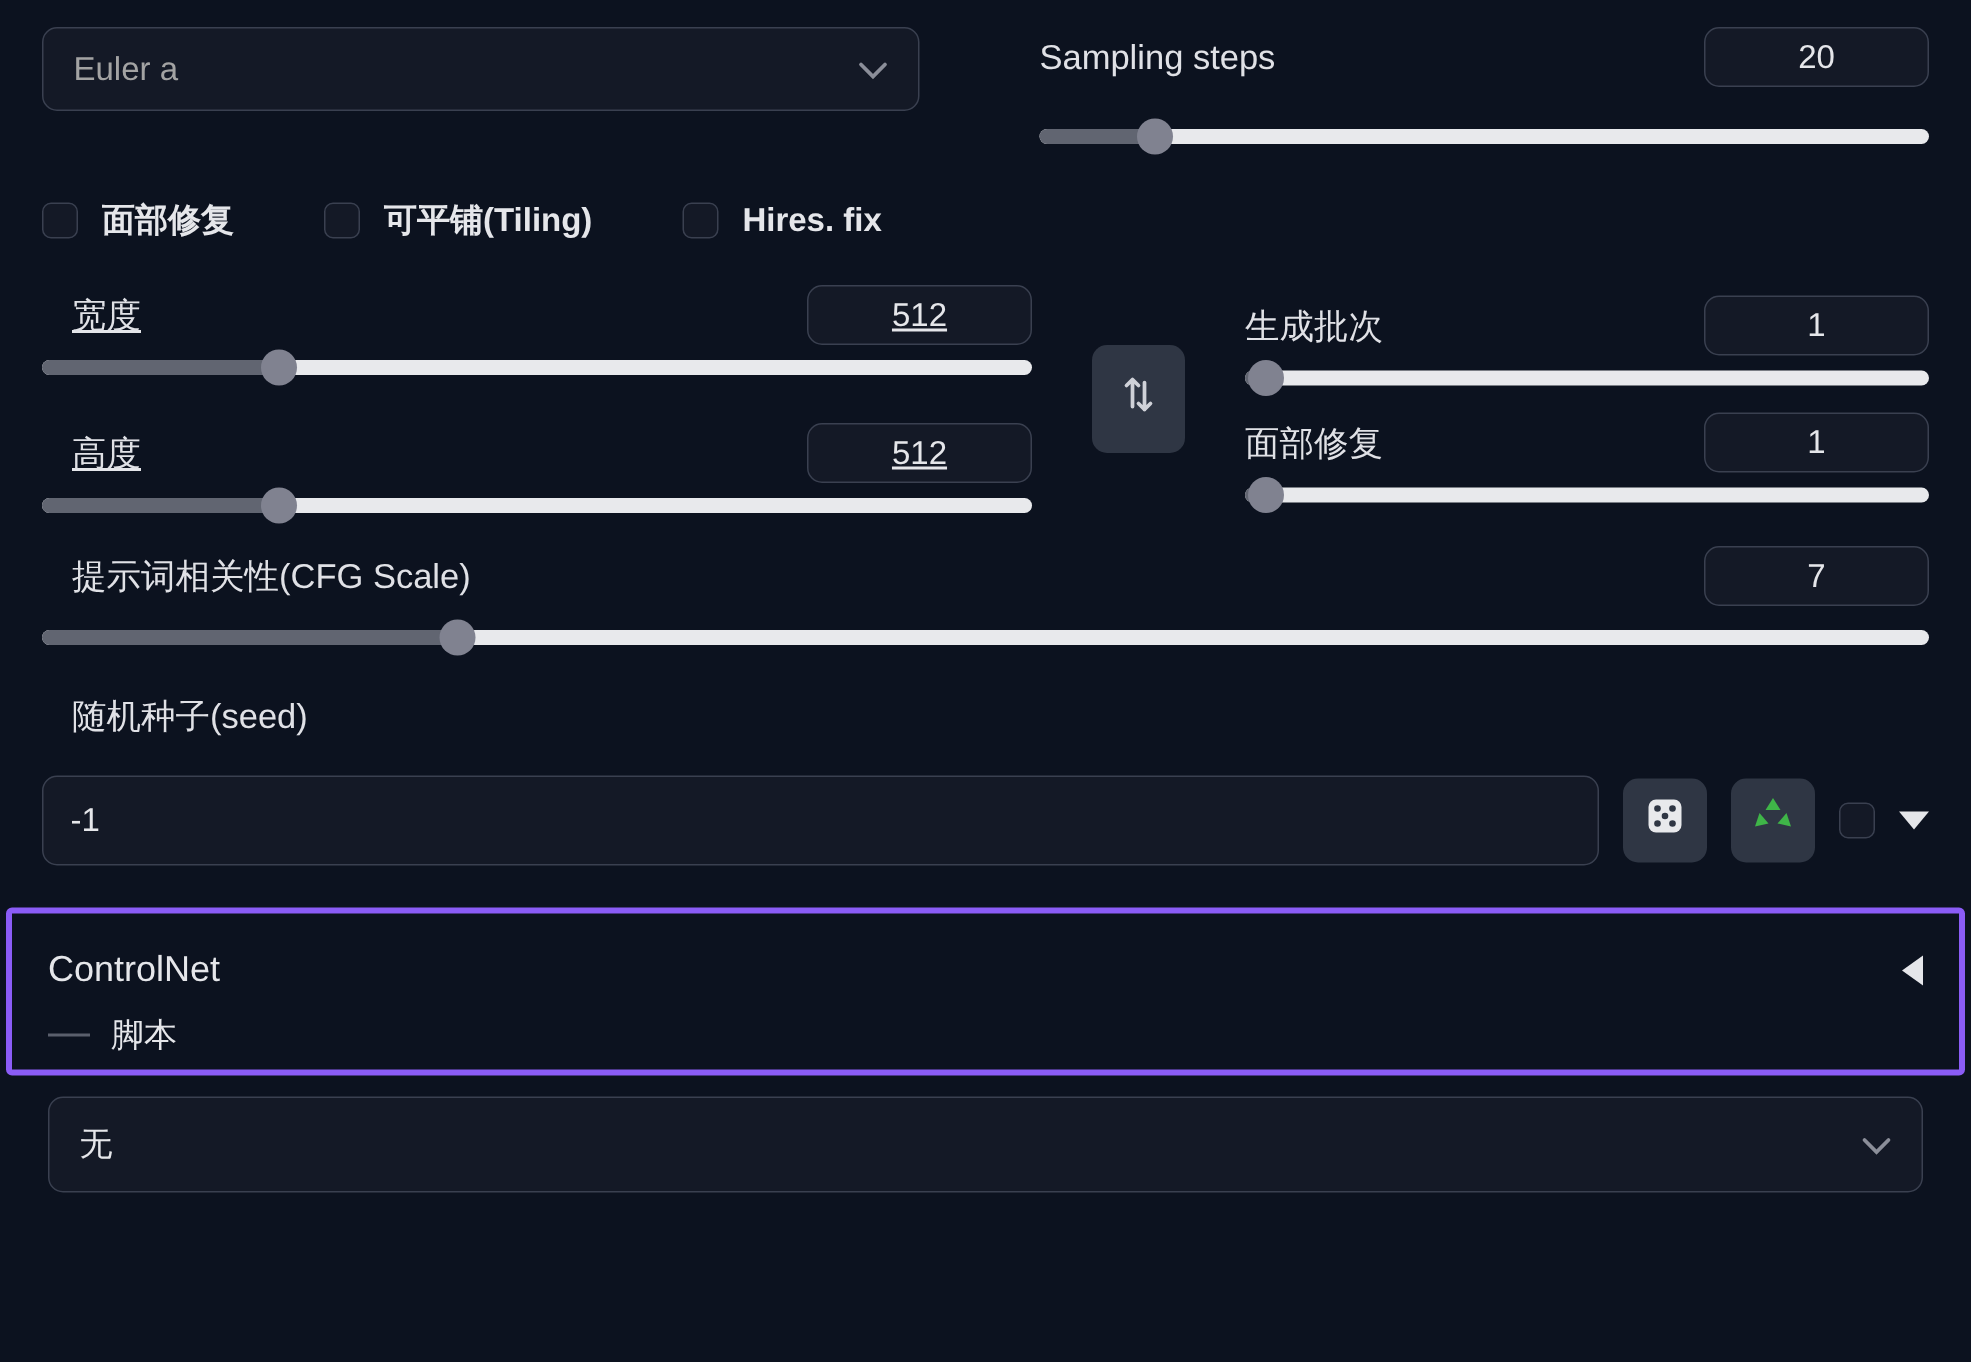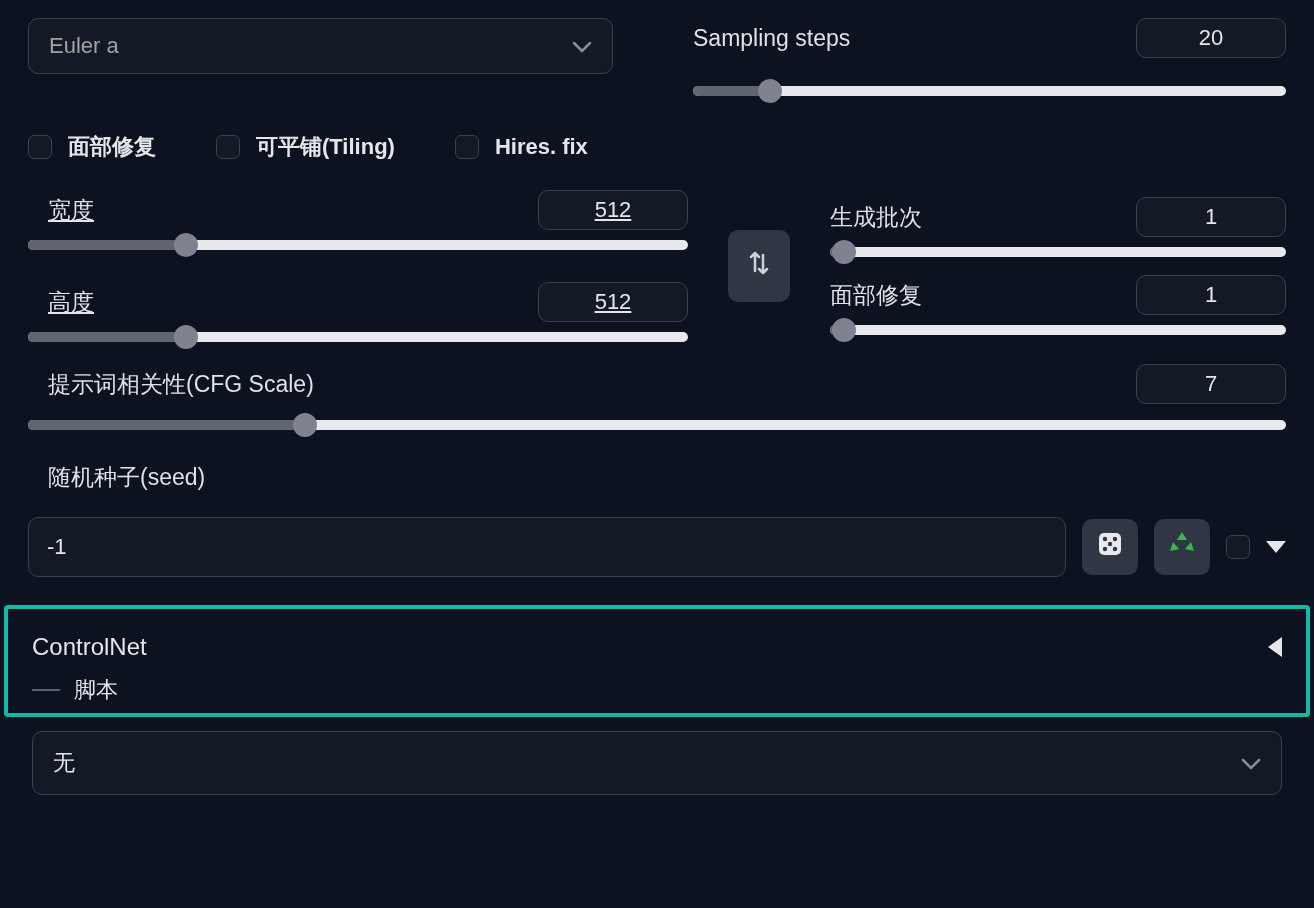--- a/index.html
+++ b/index.html
@@ -105,21 +105,21 @@
     border-top: 12px solid #e5e6ea;
     cursor: pointer;
   }
   .triangle-left {
     width: 0; height: 0;
     border-top: 10px solid transparent;
     border-bottom: 10px solid transparent;
     border-right: 14px solid #e5e6ea;
   }
   .red-box {
-    border: 4px solid #14b8a6;
+    border: 4px solid #8b5cf6;
     border-radius: 4px;
     margin: 28px -24px 0 -24px;
     padding: 24px 24px 8px 24px;
   }
   .controlnet-row { display: flex; align-items: center; justify-content: space-between; }
   .script-divider { display: flex; align-items: center; gap: 14px; margin-top: 14px; }
   .dash { width: 28px; height: 2px; background: #5a5f6c; }
   .script-select {
     border: 1px solid #3a4050;
     border-radius: 10px;

